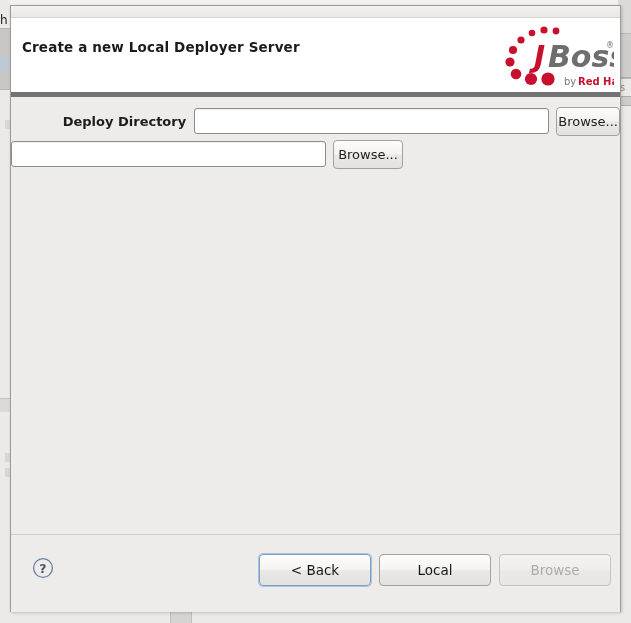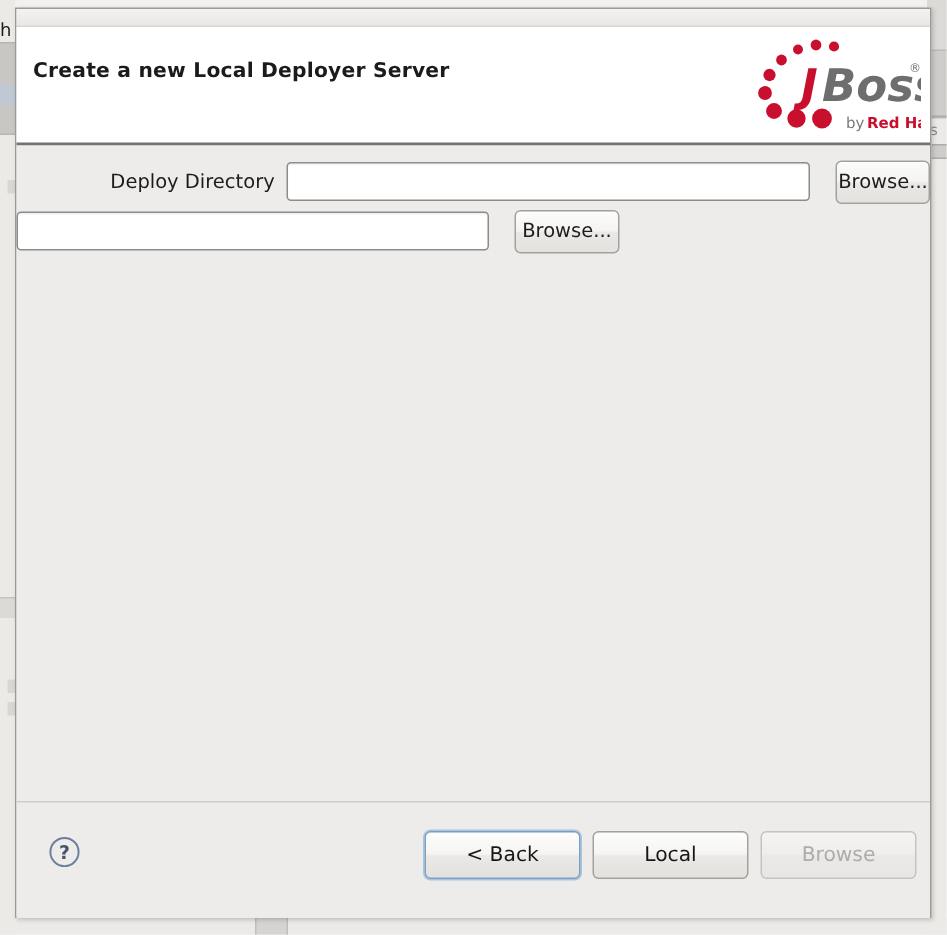--- a/index.html
+++ b/index.html
@@ -138,21 +138,21 @@
     height: 11px;
     background: linear-gradient(to bottom, #f3f2f1, #e9e8e6);
     border-bottom: 1px solid #d7d5d2;
   }
 
   
   .header {
     position: relative;
     height: 79px;
     background: #ffffff;
-    border-bottom: 2px solid #737373;
+    border-bottom: 5px solid #737373;
     box-sizing: border-box;
   }
   .header-title {
     position: absolute;
     left: 11px;
     top: 21px;
     font-size: 13.5px;
     font-weight: bold;
     color: #1b1b1b;
     letter-spacing: 0.15px;
@@ -186,40 +186,41 @@
   .row-1 { top: 11px; }
   .row-2 { top: 44px; }
 
   .field-label {
     font-size: 13px;
     color: #1c1c1c;
     white-space: nowrap;
     text-align: right;
     padding-right: 8px;
     box-sizing: border-box;
+    font-weight: bold;
   }
   .lbl-w { width: 201px; }
 
   .text-input {
     height: 26px;
     background: #ffffff;
     border: 1px solid #8e8c89;
     border-radius: 3px;
     box-sizing: border-box;
     font-size: 13px;
     color: #1c1c1c;
     padding: 0 5px;
     outline: none;
     box-shadow: inset 0 1px 1px rgba(0,0,0,0.06);
   }
   .input-1 { width: 390px; }
   .input-2 { width: 315px; }
 
   .browse-btn {
-    margin-left: 17px;
+    margin-left: 7px;
     width: 70px;
     height: 29px;
     border: 1px solid #a3a19e;
     border-radius: 4px;
     background: linear-gradient(to bottom, #fcfcfc 0%, #f4f3f1 48%, #e9e8e5 52%, #e4e2df 100%);
     font-size: 13px;
     color: #1c1c1c;
     font-family: "DejaVu Sans", sans-serif;
     cursor: pointer;
     padding: 0;
@@ -243,21 +244,21 @@
     cursor: pointer;
   }
   .btn-row {
     position: absolute;
     right: 9px;
     top: 19px;
     display: flex;
     gap: 8px;
   }
   .wiz-btn {
-    width: 104px;
+    width: 112px;
     height: 32px;
     border: 1px solid #a3a19e;
     border-radius: 4px;
     background: linear-gradient(to bottom, #fdfdfd 0%, #f5f4f2 48%, #eae9e6 52%, #e3e1de 100%);
     font-size: 13.5px;
     color: #171717;
     font-family: "DejaVu Sans", sans-serif;
     cursor: pointer;
     padding: 0;
   }

